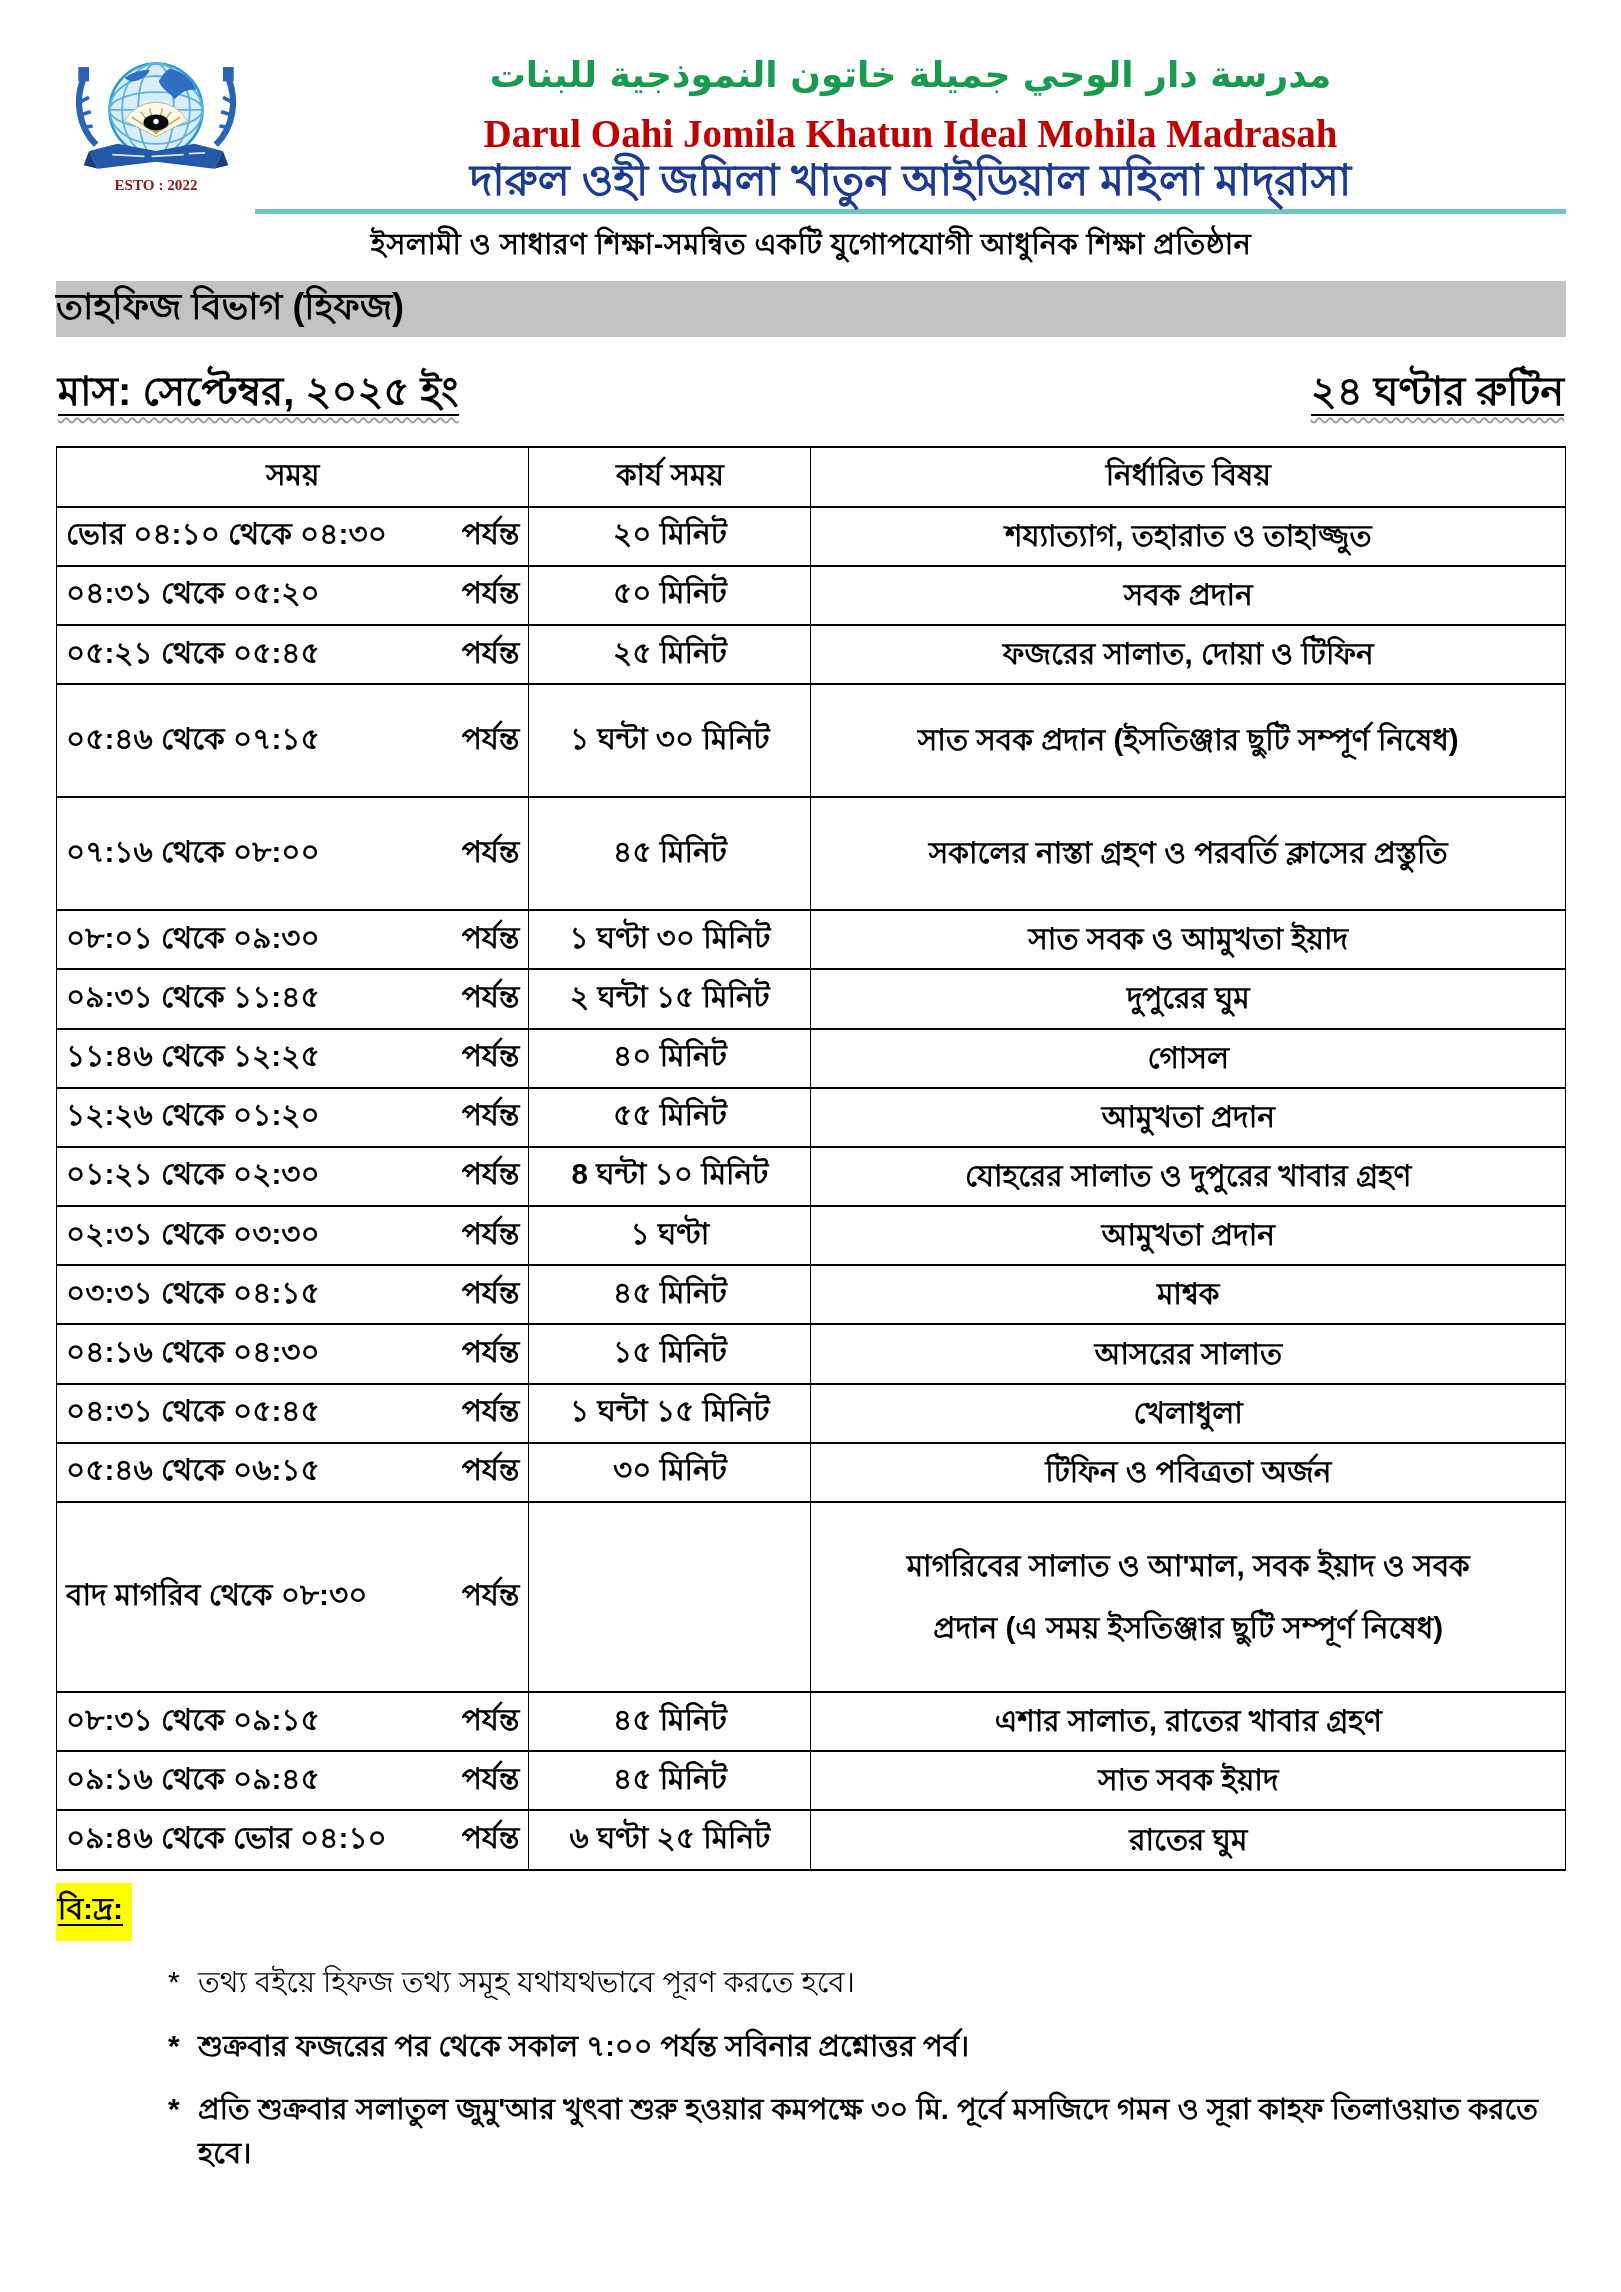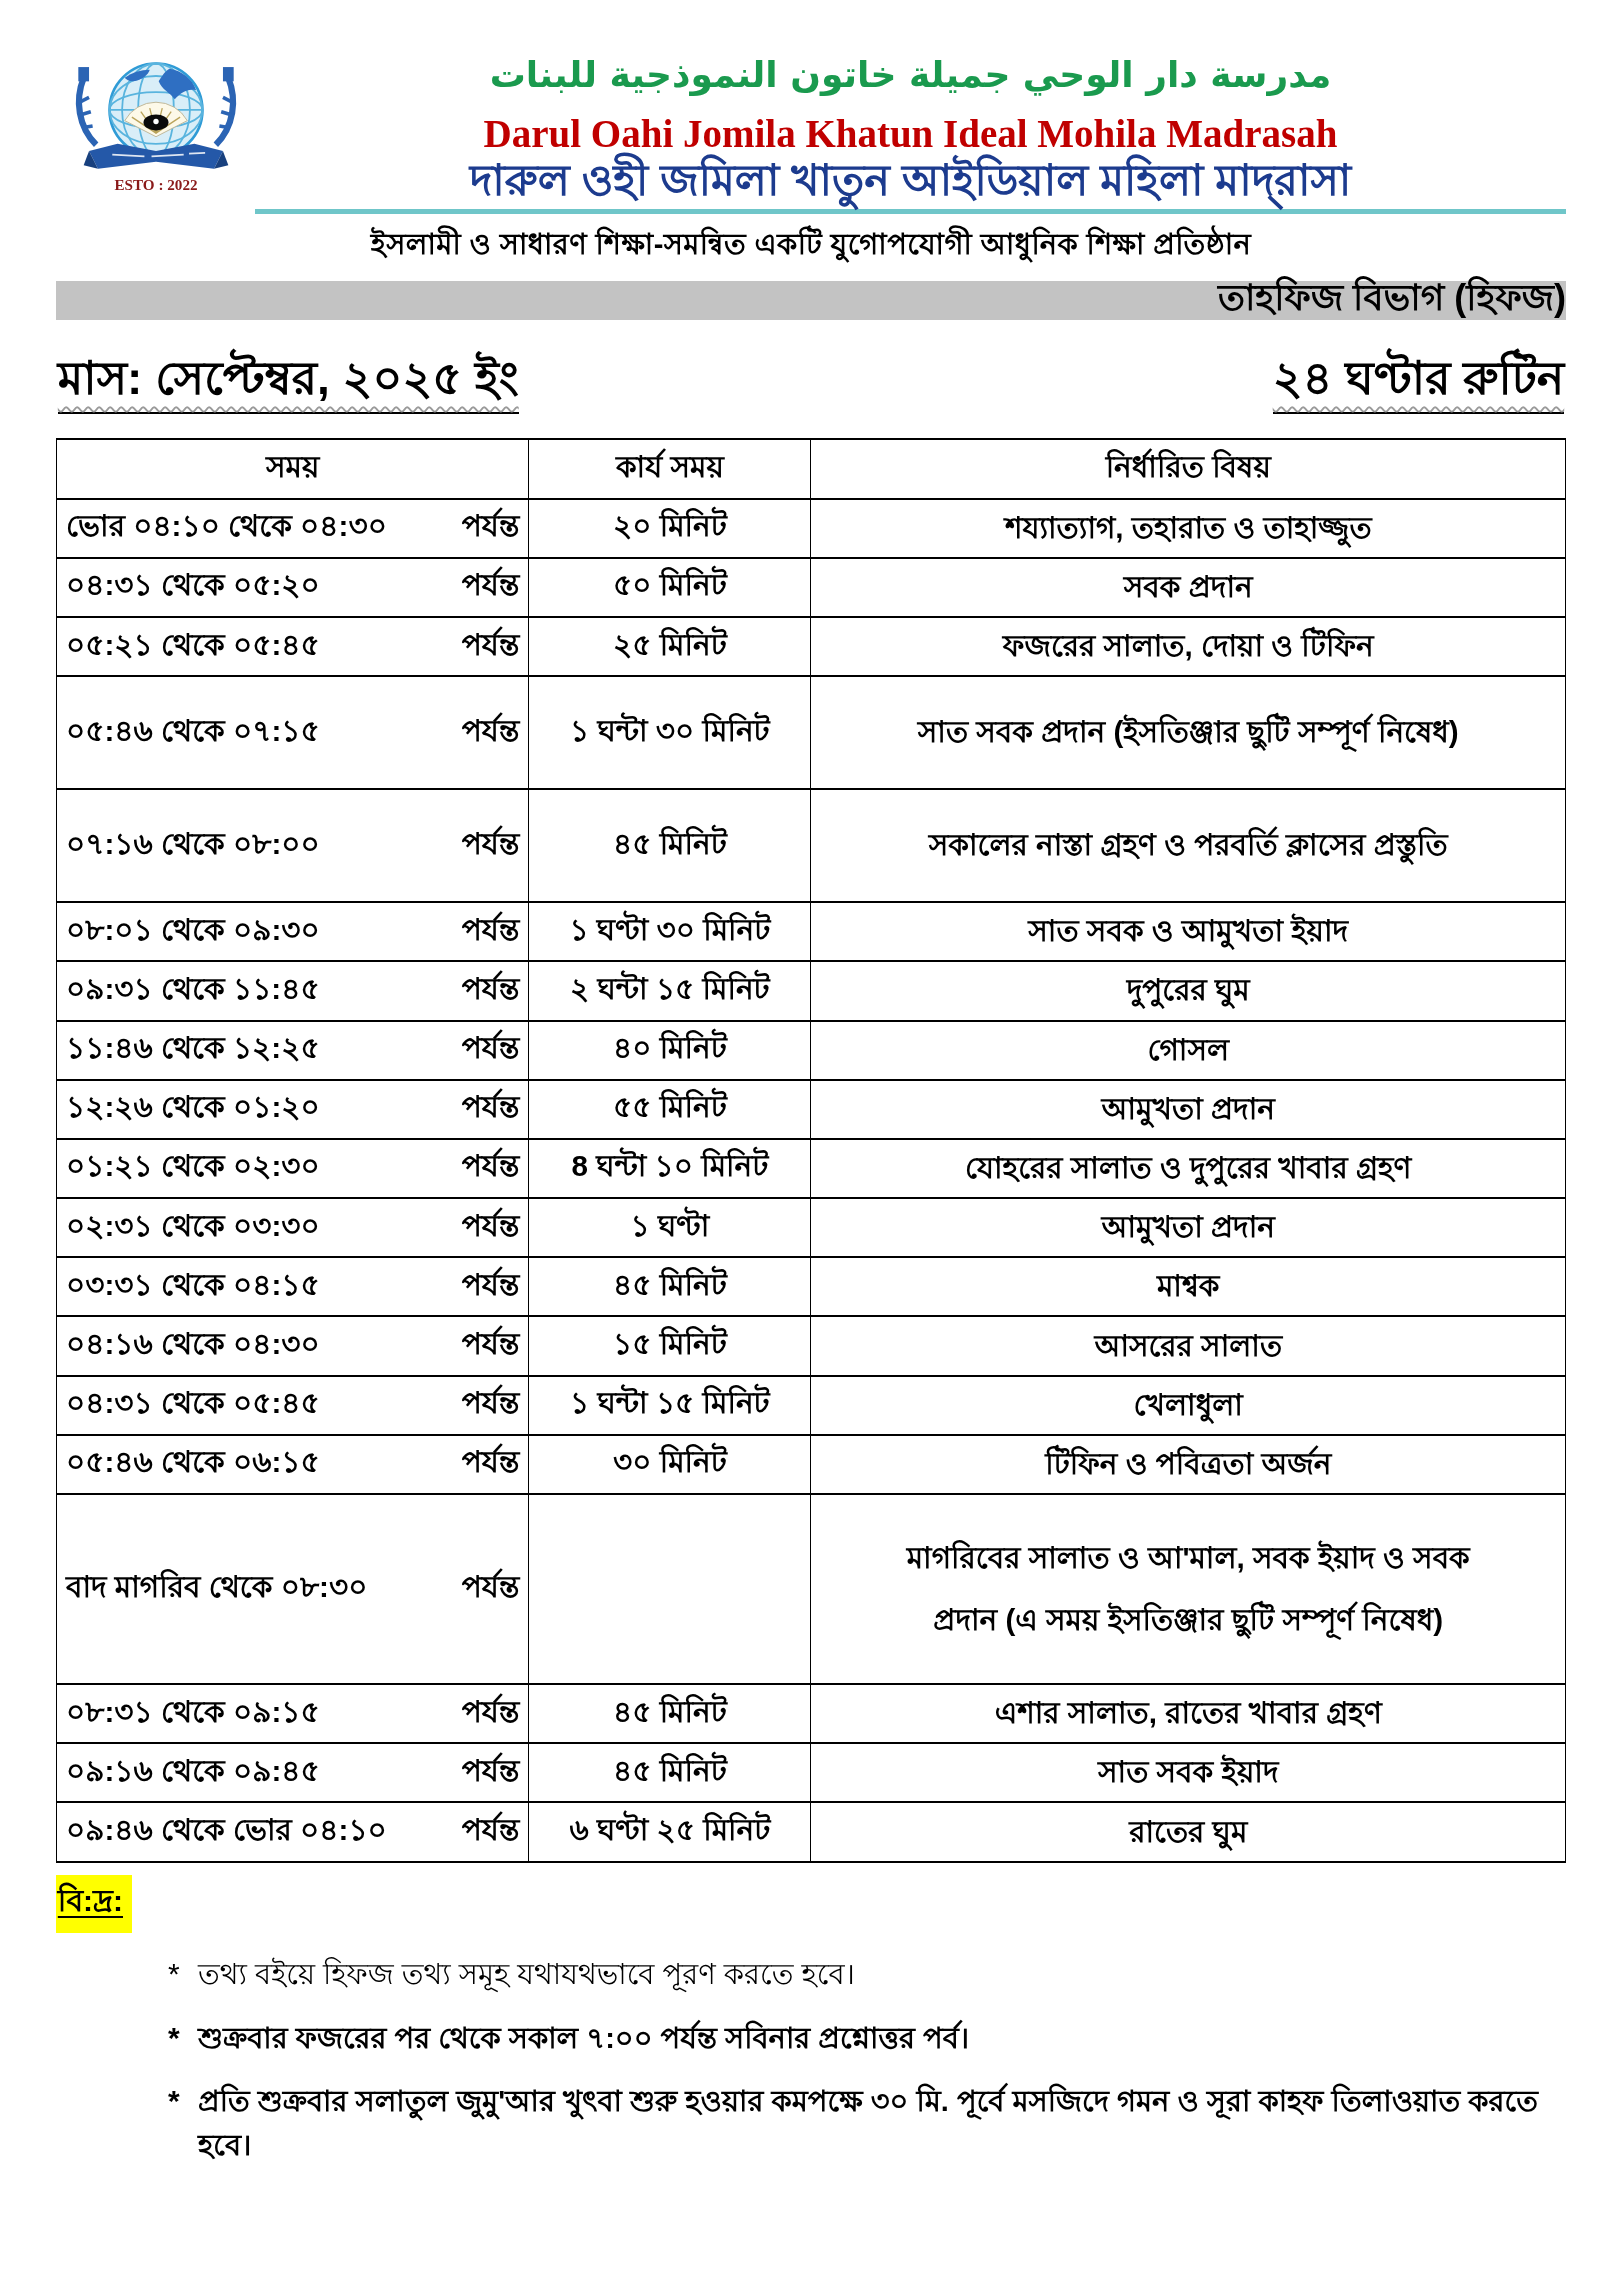--- a/index.html
+++ b/index.html
@@ -43,38 +43,38 @@
   }
   .teal-rule{height:4.5px;background:var(--teal-rule);margin-top:3.6px;width:100%;}
   .tagline{
     text-align:center;font-size:29px;font-weight:bold;
     margin-top:7.2px;letter-spacing:0.4px;
   }
 
   
   .title-bar{
     margin-top:10.7px;background:var(--title-bar-gray);
-    height:39px;display:flex;align-items:center;justify-content:flex-end;
+    height:56px;display:flex;align-items:center;justify-content:flex-start;
   }
   .title-bar span{font-size:36px;font-weight:bold;}
 
   
   .meta-row{
     margin-top:23px;display:flex;justify-content:space-between;align-items:baseline;
     padding:0 1.8px;
   }
   .uw{ 
     text-decoration:underline wavy #9a9a9a;
     text-underline-offset:11.6px;
     text-decoration-thickness:1.8px;
   }
   .us{ 
     border-bottom:2.7px solid #000;
-    padding-bottom:8px;
-    font-size:46px;font-weight:bold;
+    padding-bottom:1px;
+    font-size:40px;font-weight:bold;
   }
 
   
   table.routine{
     margin-top:19.7px;width:100%;
     border-collapse:collapse;table-layout:fixed;
   }
   table.routine col.c1{width:31.3%;}
   table.routine col.c2{width:18.7%;}
   table.routine col.c3{width:50%;}

